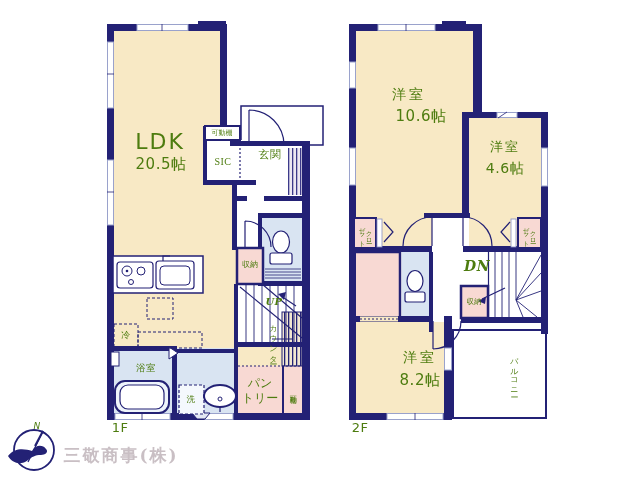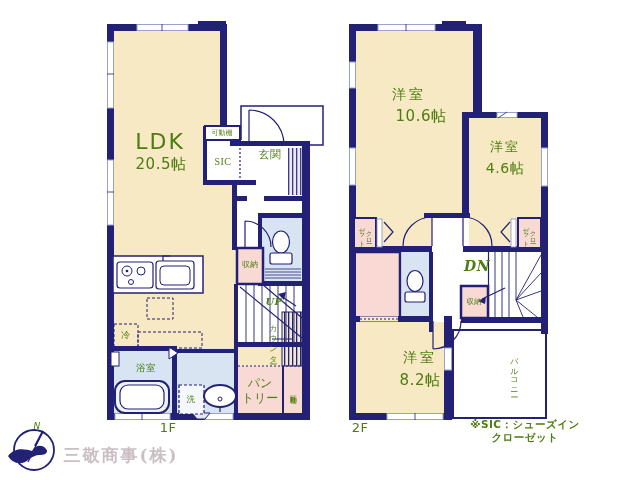--- a/index.html
+++ b/index.html
@@ -255,34 +255,33 @@
 <div class="lbl" style="left:270px;top:155px;font-size:11px;">玄関</div>
 <div class="lbl" style="left:250px;top:265px;font-size:8px;letter-spacing:0;">収納</div>
 <div class="lbl ital" style="left:226px;top:302px;font-size:10px;margin-left:48px;">UP</div>
 <div class="lbl vert" style="left:272px;top:340px;font-size:8px;">カウンター</div>
 <div class="lbl" style="left:126px;top:336px;font-size:9px;">冷</div>
 <div class="lbl" style="left:146px;top:368px;font-size:9.5px;">浴室</div>
 <div class="lbl" style="left:191px;top:399px;font-size:8.5px;">洗</div>
 <div class="lbl" style="left:260px;top:391px;font-size:12px;letter-spacing:0;">パン
 トリー</div>
 <div class="lbl vert" style="left:292px;top:391px;font-size:7px;">可動棚</div>
-<div class="lbl" style="left:120px;top:428px;font-size:13px;margin-left:48px;">1F</div>
+<div class="lbl" style="left:120px;top:428px;font-size:13px;">1F</div>
 
 <div class="lbl" style="left:409px;top:95px;font-size:14px;letter-spacing:3px;">洋室</div>
 <div class="lbl" style="left:421px;top:116px;font-size:15px;">10.6帖</div>
 <div class="lbl" style="left:505px;top:147px;font-size:13px;letter-spacing:2px;">洋室</div>
 <div class="lbl" style="left:505px;top:169px;font-size:14px;">4.6帖</div>
 <div class="lbl vert" style="left:365px;top:233px;font-size:6.5px;letter-spacing:0;">クロー
 ゼット</div>
 <div class="lbl vert" style="left:529px;top:233px;font-size:6.5px;letter-spacing:0;">クロー
 ゼット</div>
 <div class="lbl ital" style="left:477px;top:267px;font-size:14px;font-style:italic;">DN</div>
 <div class="lbl" style="left:474px;top:302px;font-size:7.5px;letter-spacing:0;">収納</div>
 <div class="lbl" style="left:420px;top:358px;font-size:14px;letter-spacing:3px;">洋室</div>
 <div class="lbl" style="left:420px;top:380px;font-size:15px;">8.2帖</div>
 <div class="lbl vert" style="left:513px;top:373px;font-size:8px;">バルコニー</div>
 <div class="lbl" style="left:360px;top:428px;font-size:13px;">2F</div>
 
-<div class="lbl note" style="left:525px;top:431px;font-size:10.5px;">※SIC：シューズインクローゼット</div>
 <div class="lbl" style="left:37px;top:427px;font-size:9px;font-style:italic;">N</div>
 <div class="lbl company" style="left:121px;top:456px;font-size:17px;">三敬商事(株)</div>
 
 </div>
 
 </body></html>

